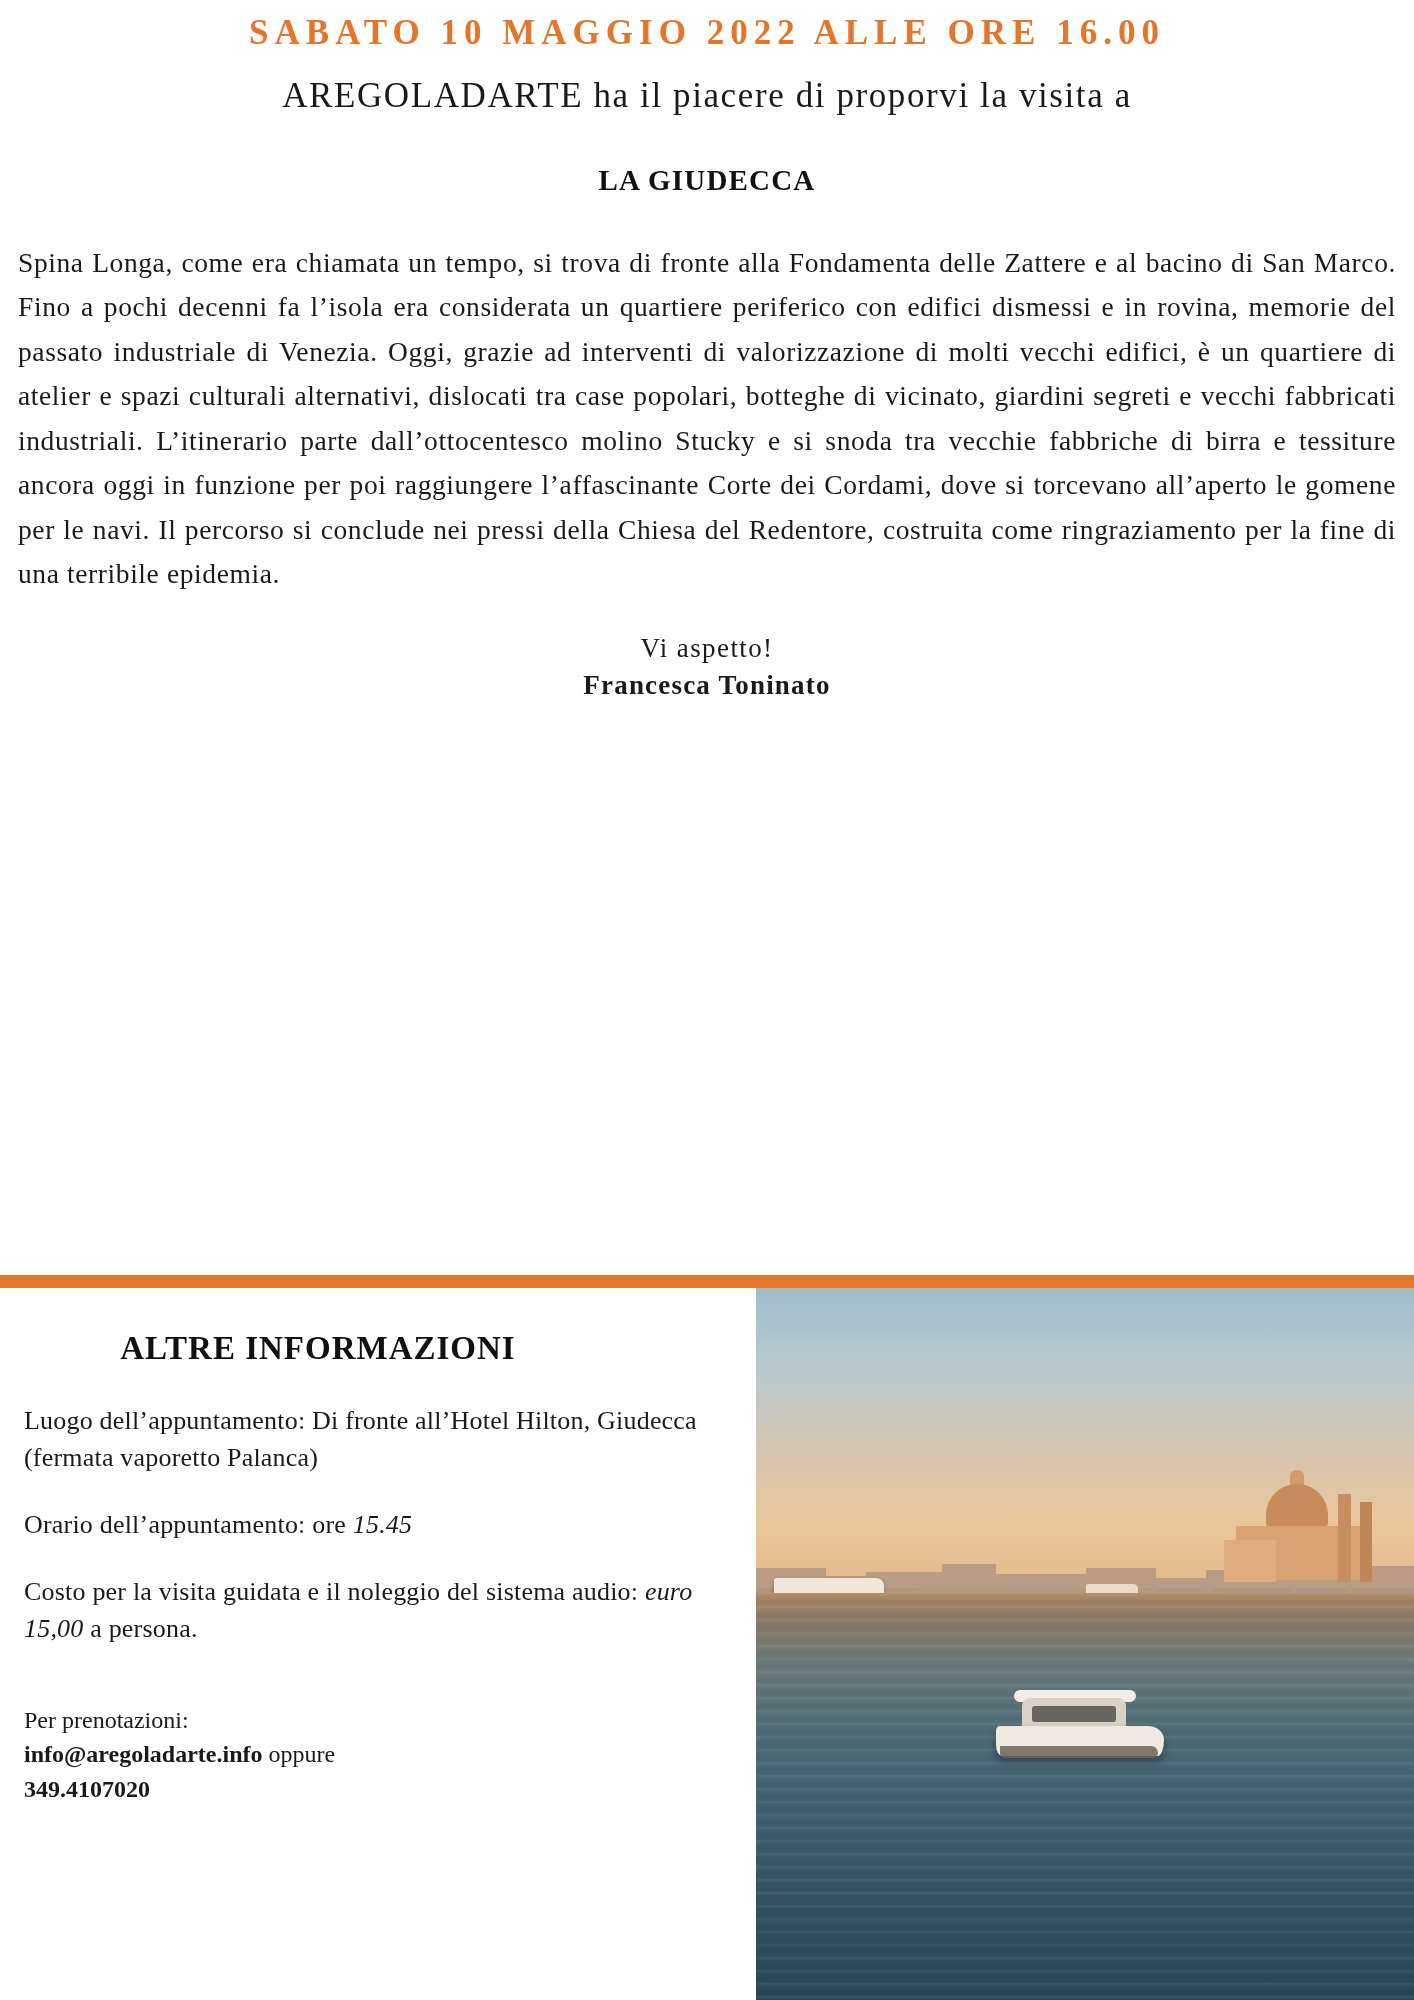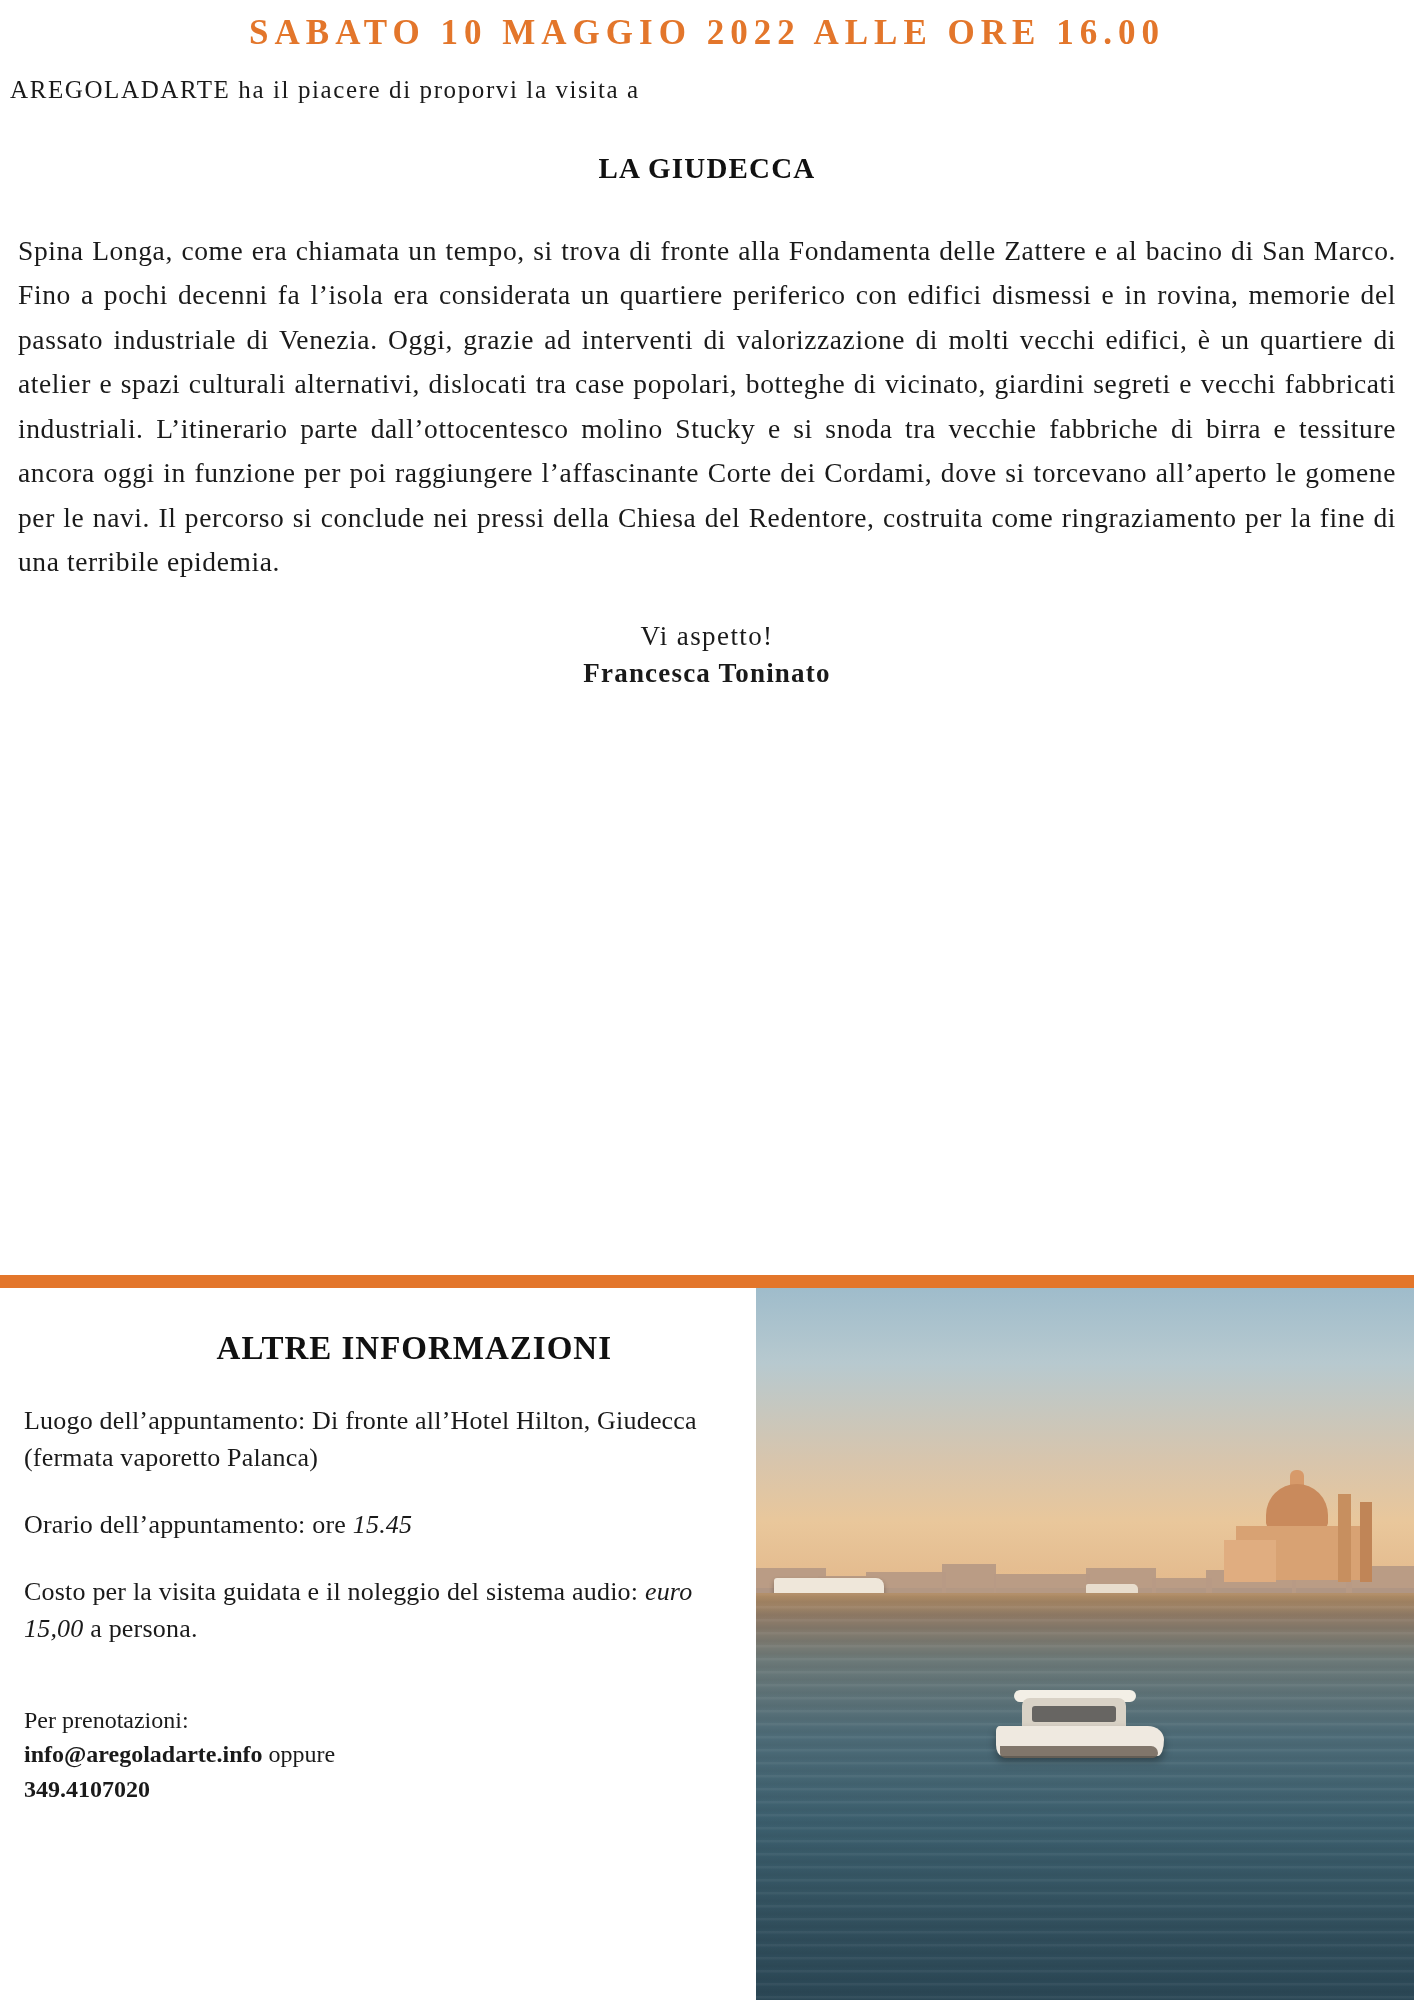--- a/index.html
+++ b/index.html
@@ -33,22 +33,22 @@
     color: #e3762b;
     font-weight: bold;
     font-size: 35px;
     letter-spacing: 6px;
     margin: 10px 0 0 0;
     line-height: 1.3;
     font-family: "Liberation Serif", serif;
   }
 
   .subline {
-    text-align: left;
-    font-size: 25px;
+    text-align: center;
+    font-size: 35px;
     letter-spacing: 1.6px;
     margin: 20px 0 0 0;
     color: #1a1a1a;
   }
 
   .title {
     text-align: center;
     font-size: 29px;
     font-weight: bold;
     letter-spacing: 1.2px;
@@ -99,21 +99,21 @@
     display: flex;
   }
 
   .info-col {
     width: 756px;
     box-sizing: border-box;
     padding: 22px 24px 0 24px;
   }
 
   .info-title {
-    text-align: right;
+    text-align: center;
     font-size: 33px;
     font-weight: bold;
     letter-spacing: 1px;
     margin: 20px 0 0 0;
     padding-right: 120px;
     color: #111;
   }
 
   .info-block {
     margin-top: 30px;

